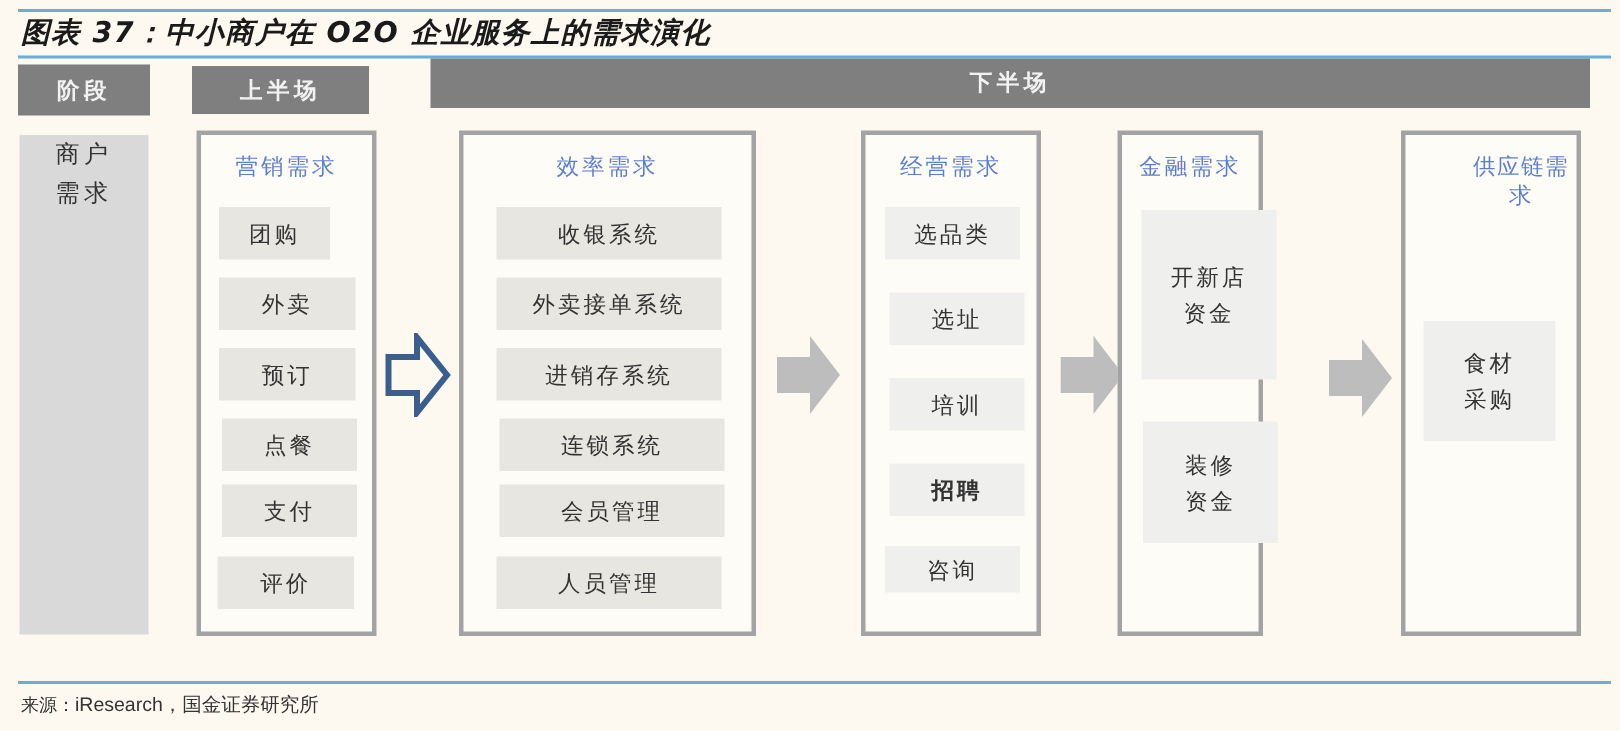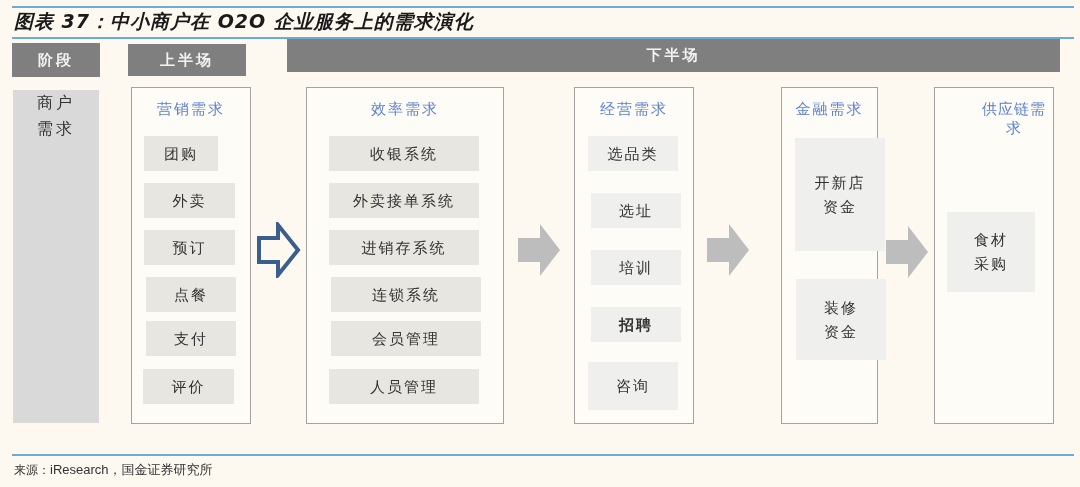--- a/index.html
+++ b/index.html
@@ -4,21 +4,21 @@
 <style>
   * { box-sizing: border-box; margin: 0; padding: 0; }
   html, body { width: 1080px; height: 487px; background: #fdf9f0; overflow: hidden; }
   body { position: relative; font-family: "DejaVu Serif", "Liberation Serif", serif; color: #333; }
   .abs { position: absolute; }
   .rule { position: absolute; left: 12px; right: 6px; height: 2px; background: #6aaed6; }
   .title { position: absolute; left: 14px; top: 9px; font-size: 19px; font-weight: bold; font-style: italic; color: #1a1a1a; letter-spacing: 1px; font-family: "DejaVu Sans", sans-serif; }
   .hdr { position: absolute; background: #7f7f7f; color: #f2f2f2; font-size: 15px; font-weight: bold; display: flex; align-items: center; justify-content: center; letter-spacing: 3px; }
   .stage-col { position: absolute; left: 13px; top: 90px; width: 86px; height: 333px; background: #d9d9d9; display: flex; align-items: flex-start; justify-content: center; }
   .stage-col span { font-size: 16px; color: #333; text-align: center; line-height: 26px; width: 40px; letter-spacing: 3px; }
-  .group { position: absolute; top: 87px; height: 337px; border: 1px solid #a3a3a3; background: #fefcf6; }
+  .group { position: absolute; top: 87px; height: 337px; border: 3px solid #a3a3a3; background: #fefcf6; }
   .group-title { position: absolute; left: 0; right: 0; top: 12px; text-align: center; color: #5b7fd0; font-size: 15px; letter-spacing: 2px; }
   .item { position: absolute; background: #e8e6e1; color: #333; font-size: 15px; display: flex; align-items: center; justify-content: center; text-align: center; letter-spacing: 2px; line-height: 24px; }
   .item.light { background: #efefed; }
   .source { position: absolute; left: 14px; top: 461px; font-size: 12px; color: #333; }
   .source .en { font-family: "Liberation Sans", sans-serif; font-size: 13px; }
   svg { display: block; }
 </style>
 </head>
 <body>
 
@@ -65,30 +65,30 @@
     <polygon points="0,14 22,14 22,0 42,26 22,52 22,38 0,38" fill="#bdbdbd"></polygon>
   </svg>
 </div>
 
 <div class="group" style="left:574px; width:120px;">
   <div class="group-title">经营需求</div>
   <div class="item light" style="left:13px; top:48px; width:90px; height:35px;">选品类</div>
   <div class="item light" style="left:16px; top:105px; width:90px; height:35px;">选址</div>
   <div class="item light" style="left:16px; top:162px; width:90px; height:35px;text-align:right;">培训</div>
   <div class="item light" style="left:16px; top:219px; width:90px; height:35px;font-weight:bold;">招聘</div>
-  <div class="item light" style="left:13px; top:274px; width:90px; height:48px;">咨询</div>
+  <div class="item light" style="left:13px; top:274px; width:90px; height:31px;">咨询</div>
 </div>
 
 <div class="abs" style="left:707px; top:224px; width:42px; height:52px;">
   <svg width="42" height="52" viewBox="0 0 42 52">
     <polygon points="0,14 22,14 22,0 42,26 22,52 22,38 0,38" fill="#bdbdbd"></polygon>
   </svg>
 </div>
 
-<div class="group" style="left:781px; width:97px;">
+<div class="group" style="left:745px; width:97px;">
   <div class="group-title">金融需求</div>
   <div class="item light" style="left:14px; top:191px; width:90px; height:81px; padding:0 20px;">装修资金</div>
   <div class="item light" style="left:13px; top:50px; width:90px; height:113px; padding:0 14px;">开新店资金</div>
 </div>
 
 <div class="abs" style="left:886px; top:226px; width:42px; height:52px;">
   <svg width="42" height="52" viewBox="0 0 42 52">
     <polygon points="0,14 22,14 22,0 42,26 22,52 22,38 0,38" fill="#bdbdbd"></polygon>
   </svg>
 </div>

